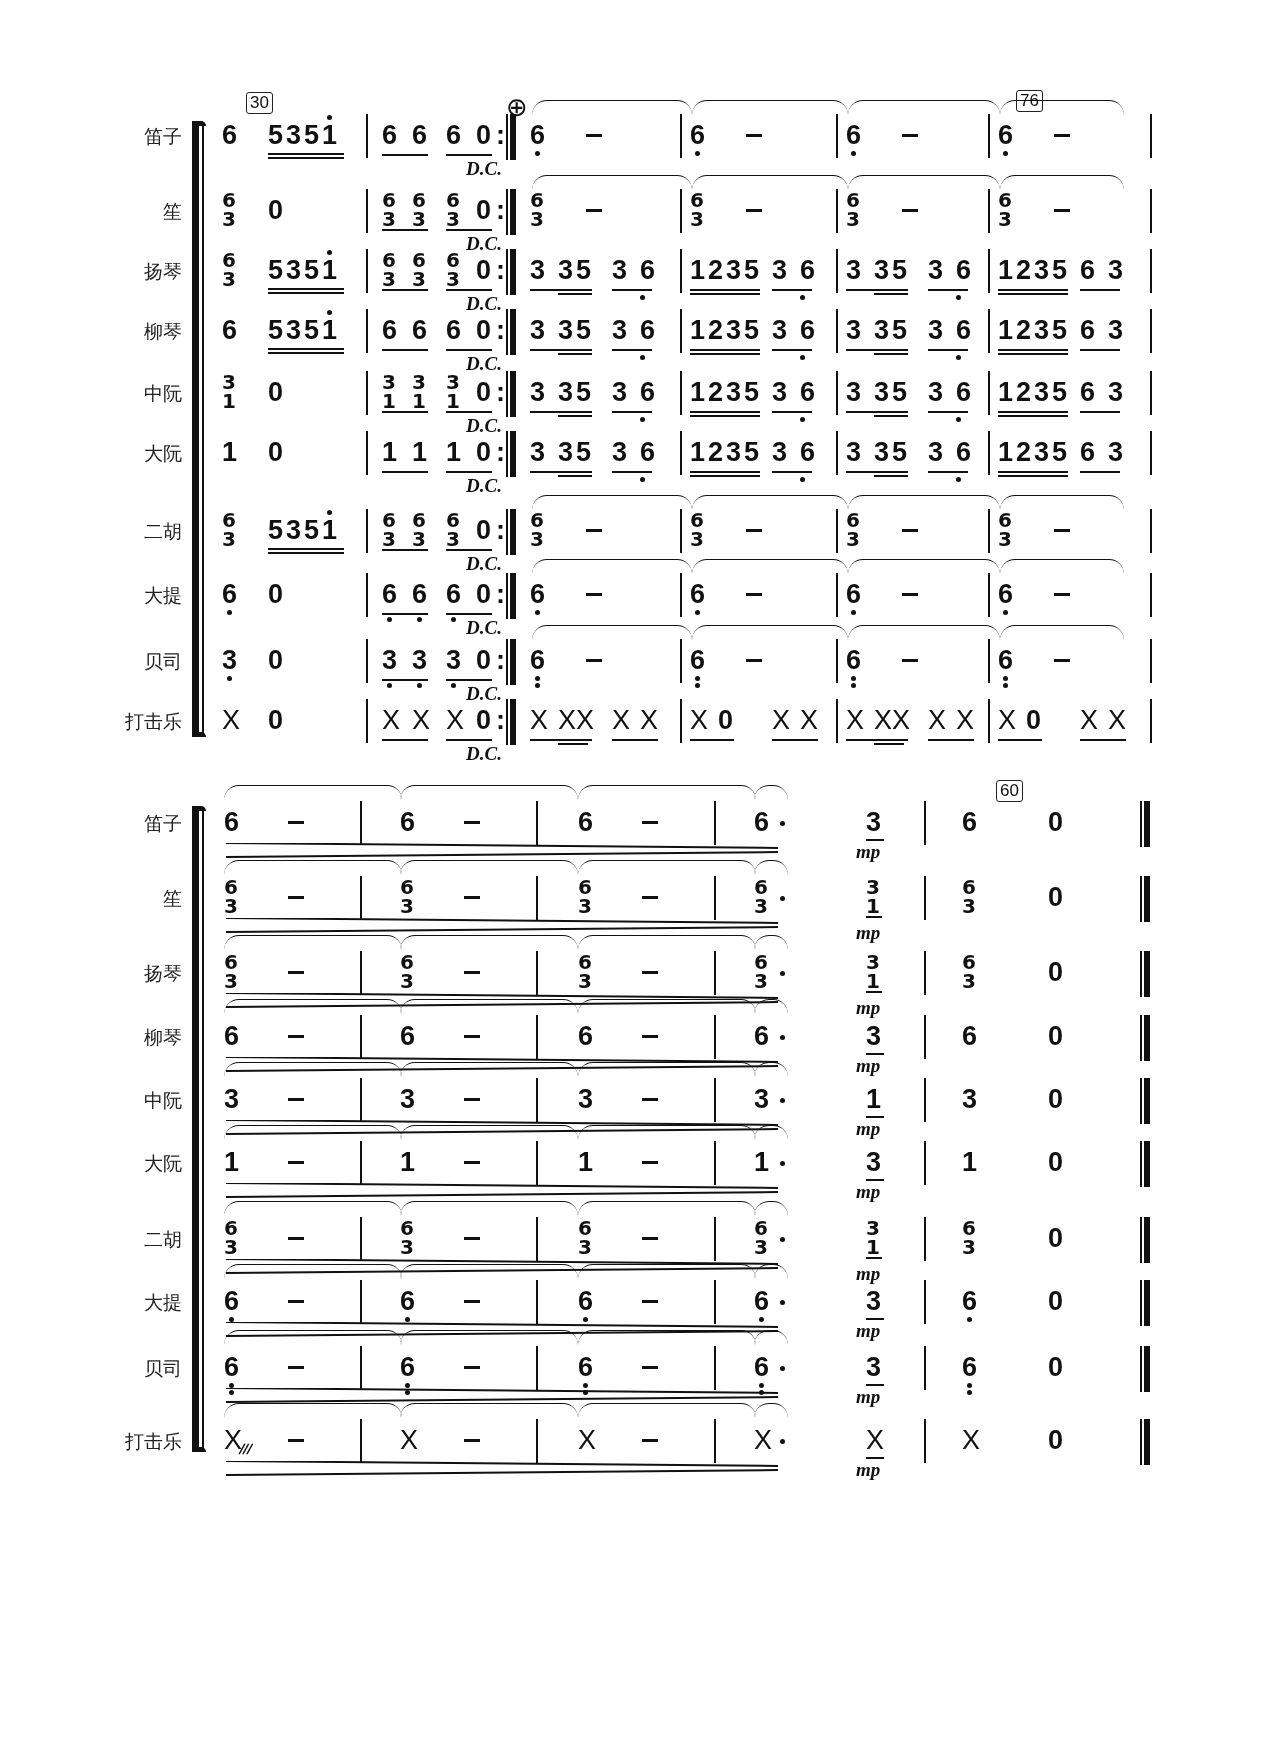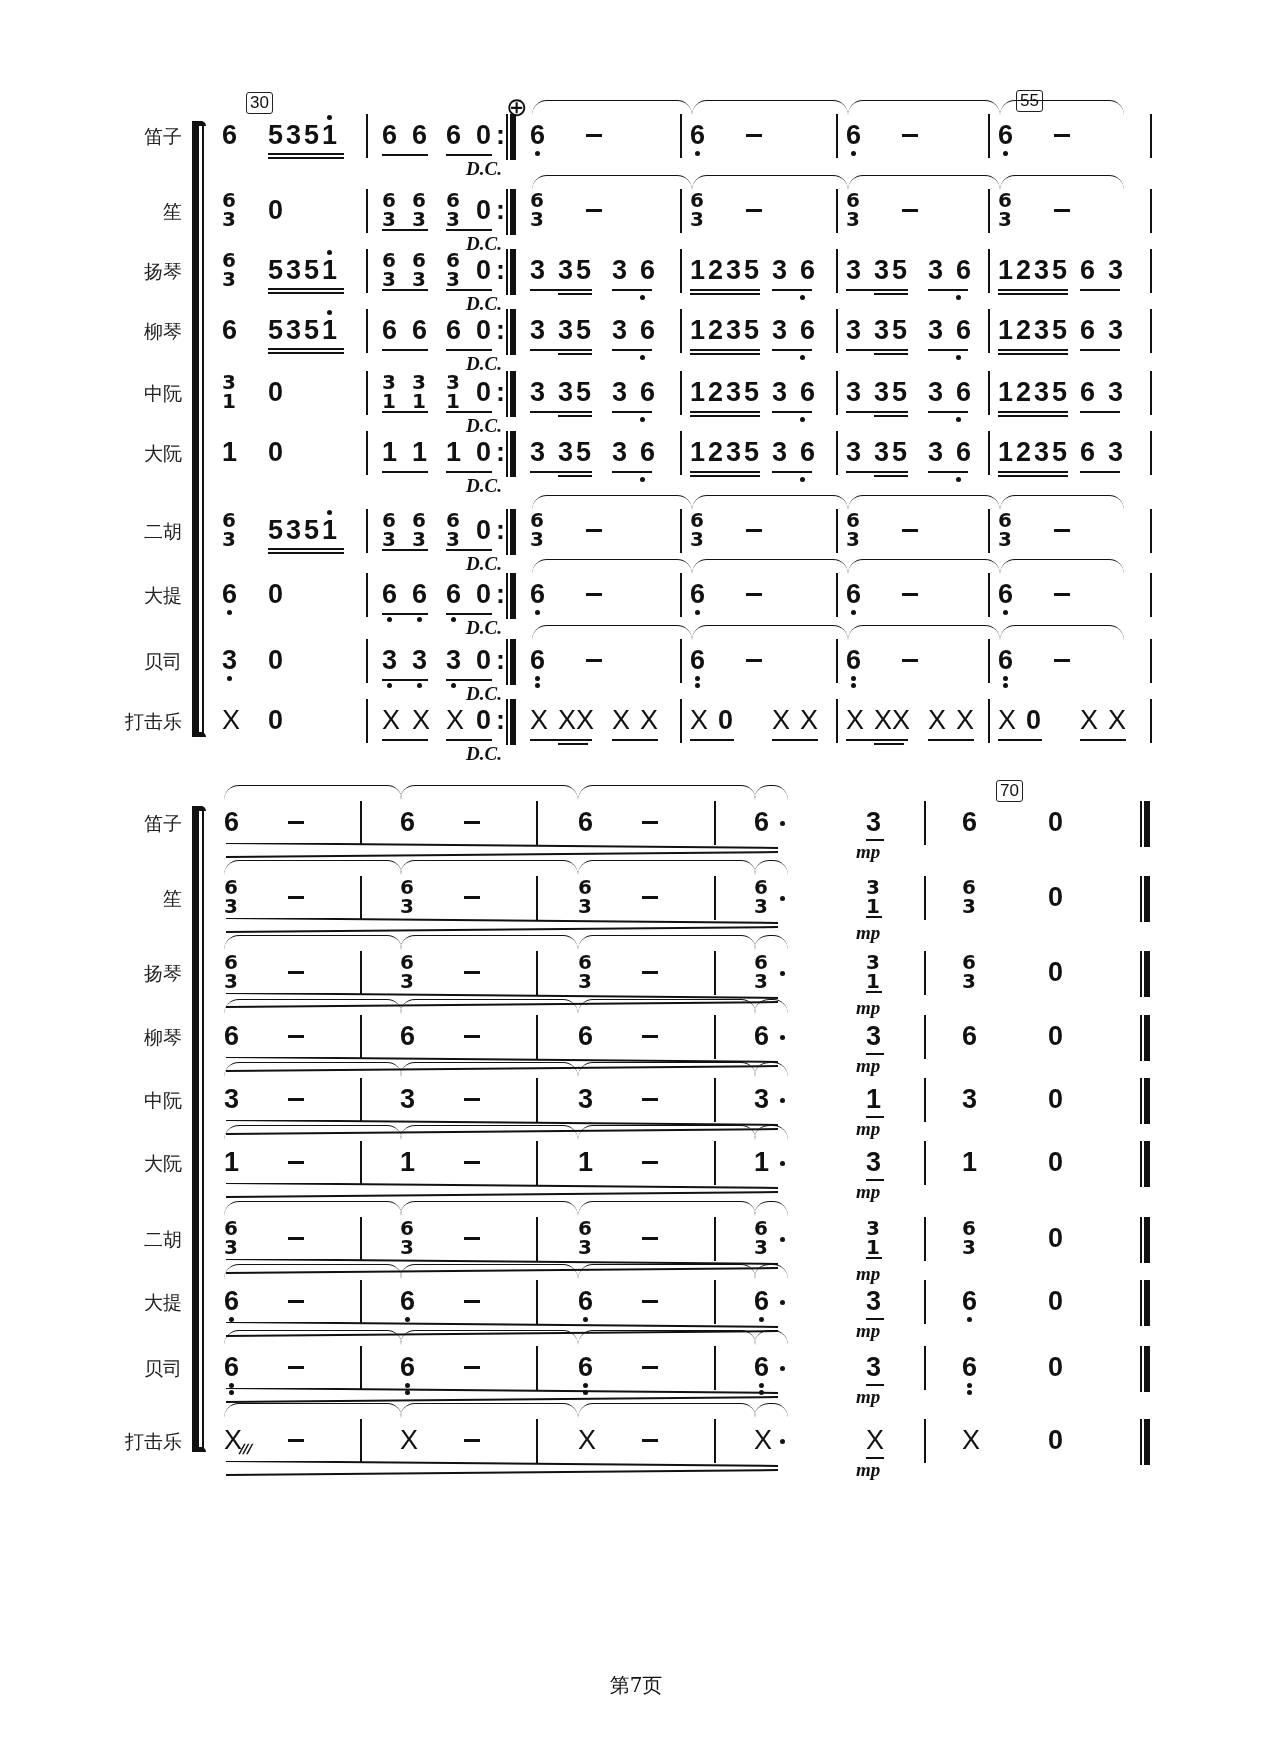--- a/index.html
+++ b/index.html
@@ -34,21 +34,21 @@
 </style>
 </head>
 <body>
 
 <div class="page" id="page">
     <div class="bracket" style="top: 125px; height: 610px;"></div>
     <div class="bracket-thin" style="top: 125px; height: 610px;"></div>
     <div class="bracket-cap" style="top: 121px;"></div>
     <div class="bracket-cap" style="top: 732px;"></div>
     <div class="rehearsal" style="left: 246px; top: 92px;">30</div>
-    <div class="rehearsal" style="left: 1016px; top: 90px;">55</div>
+    <div class="rehearsal" style="left: 1016px; top: 90px;">76</div>
     <div class="coda" style="left: 506px; top: 92px;">⊕</div>
     <div class="inst-label" style="top: 124px;">笛子</div>
     <div class="note" style="left: 222px; top: 122px; font-weight: bold;">6</div>
     <div class="note" style="left: 268px; top: 122px; font-weight: bold;">5</div>
     <div class="note" style="left: 286px; top: 122px; font-weight: bold;">3</div>
     <div class="note" style="left: 304px; top: 122px; font-weight: bold;">5</div>
     <div class="note" style="left: 322px; top: 122px; font-weight: bold;">1</div>
     <div class="dot-above" style="left: 327px; top: 115px;"></div>
     <div class="ul1" style="left: 268px; width: 76px; top: 153px;"></div>
     <div class="ul2" style="left: 268px; width: 76px; top: 157px;"></div>
@@ -576,21 +576,21 @@
     <div class="note" style="left: 1026px; top: 707px; font-weight: bold;">0</div>
     <div class="note" style="left: 1080px; top: 707px; font-weight: normal;">X</div>
     <div class="note" style="left: 1108px; top: 707px; font-weight: normal;">X</div>
     <div class="ul1" style="left: 998px; width: 44px; top: 739px;"></div>
     <div class="ul1" style="left: 1080px; width: 46px; top: 739px;"></div>
     <div class="barline" style="left: 1150px; top: 699px;"></div>
     <div class="bracket" style="top: 810px; height: 640px;"></div>
     <div class="bracket-thin" style="top: 810px; height: 640px;"></div>
     <div class="bracket-cap" style="top: 806px;"></div>
     <div class="bracket-cap" style="top: 1447px;"></div>
-    <div class="rehearsal" style="left: 996px; top: 780px;">70</div>
+    <div class="rehearsal" style="left: 996px; top: 780px;">60</div>
     <div class="inst-label" style="top: 811px;">笛子</div>
     <div class="note" style="left: 224px; top: 809px; font-weight: bold;">6</div>
     <div class="dash" style="left: 288px; top: 821px;"></div>
     <div class="barline" style="left: 360px; top: 801px;"></div>
     <div class="tie" style="left: 224px; top: 785px; width: 178px;"></div>
     <div class="note" style="left: 400px; top: 809px; font-weight: bold;">6</div>
     <div class="dash" style="left: 464px; top: 821px;"></div>
     <div class="barline" style="left: 536px; top: 801px;"></div>
     <div class="tie" style="left: 400px; top: 785px; width: 178px;"></div>
     <div class="note" style="left: 578px; top: 809px; font-weight: bold;">6</div>
@@ -927,14 +927,13 @@
       <line x1="0" y1="14" x2="552" y2="9" stroke="#111" stroke-width="2"></line>
     </svg>
     <div class="note" style="left: 866px; top: 1427px; font-weight: normal;">X</div>
     <div class="ul1" style="left: 866px; width: 18px; top: 1457px;"></div>
     <div class="mp" style="left: 856px; top: 1459px;">mp</div>
     <div class="barline" style="left: 924px; top: 1419px;"></div>
     <div class="note" style="left: 962px; top: 1427px; font-weight: normal;">X</div>
     <div class="note" style="left: 1048px; top: 1427px; font-weight: bold;">0</div>
     <div class="final-bar-thin" style="left: 1140px; top: 1419px;"></div>
     <div class="final-bar-thick" style="left: 1144px; top: 1419px;"></div>
-    <div class="footer">第7页</div>
   </div>
 
 </body></html>

